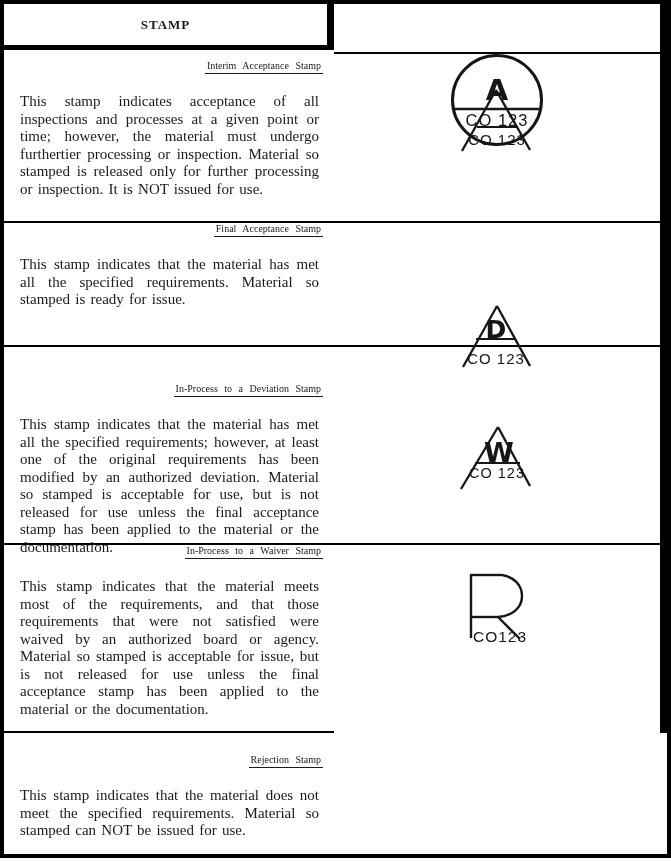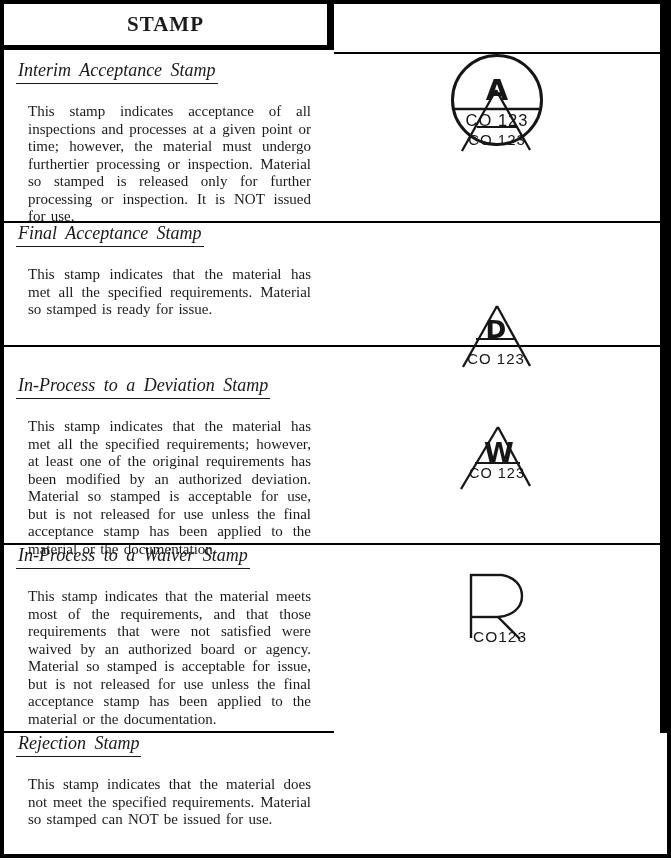--- a/index.html
+++ b/index.html
@@ -4,31 +4,31 @@
 <style>
   html,body{margin:0;padding:0;background:#ffffff;}
   .page{width:671px;height:861px;background:#ffffff;position:relative;
         font-family:"Liberation Serif",serif;color:#1a1a1a;}
   .tbl{box-sizing:border-box;width:671px;height:858px;border:4px solid #000;
        display:grid;grid-template-columns:330px 1fr;
        grid-template-rows:46px 173px 124px 198px 188px 1fr;background:#fff;}
   .cell{box-sizing:border-box;}
   .left{border-right:7px solid #000;}
   .hdr{border-bottom:5px solid #000;display:flex;align-items:center;justify-content:center;}
-  .hdr span{font-weight:bold;font-size:21px;letter-spacing:1px;font-family:Liberation Serif, serif;}
+  .hdr span{font-weight:bold;font-size:13px;letter-spacing:1px;font-family:Liberation Serif, serif;}
   .rowline{border-bottom:2px solid #000;}
   .stamp-cell{display:flex;justify-content:center;align-items:flex-start;}
   .pt1{padding-top:48px;} .pt2{padding-top:37px;} .pt3{padding-top:80px;}
   .pt4{padding-top:77px;} .pt5{padding-top:27px;}
   .exp-cell{padding:0 11px 0 12px;}
-  .et1{padding-top:10px;} .et2{} .et3{padding-top:28px;}
-  .et4{} .et5{}
-  .title{text-align:left;font-size:18px;margin-bottom:19px;word-spacing:4px;font-style:italic;}
+  .et1{padding-top:10px;} .et2{} .et3{padding-top:36px;}
+  .et4{} .et5{padding-top:21px;}
+  .title{text-align:right;font-size:10px;margin-bottom:19px;word-spacing:4px;}
   .title .u{display:inline-block;border-bottom:1.5px solid #1a1a1a;padding:0 2px 2px 2px;}
-  .body{margin:12px;font-size:15px;line-height:17.5px;text-align:justify;
+  .body{margin:4px;font-size:15px;line-height:17.5px;text-align:justify;
         word-spacing:1.5px;}
   svg{display:block;}
   .ln{stroke:#161616;fill:none;}
   .big-letter{font-family:"DejaVu Sans",sans-serif;font-weight:bold;fill:#161616;}
   .id-text{font-family:"Liberation Sans",sans-serif;fill:#161616;letter-spacing:1px;}
 </style>
 </head>
 <body>
 
 <div class="page">

